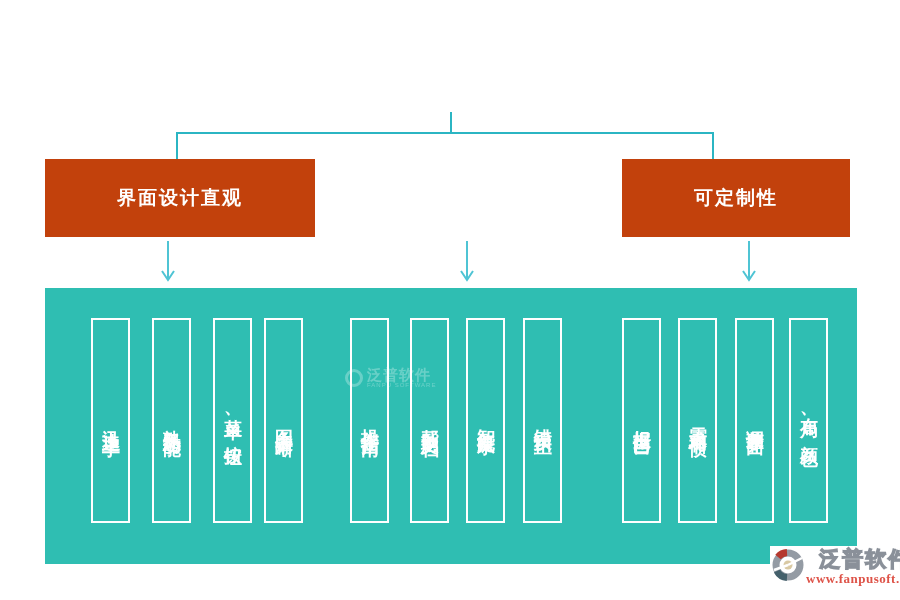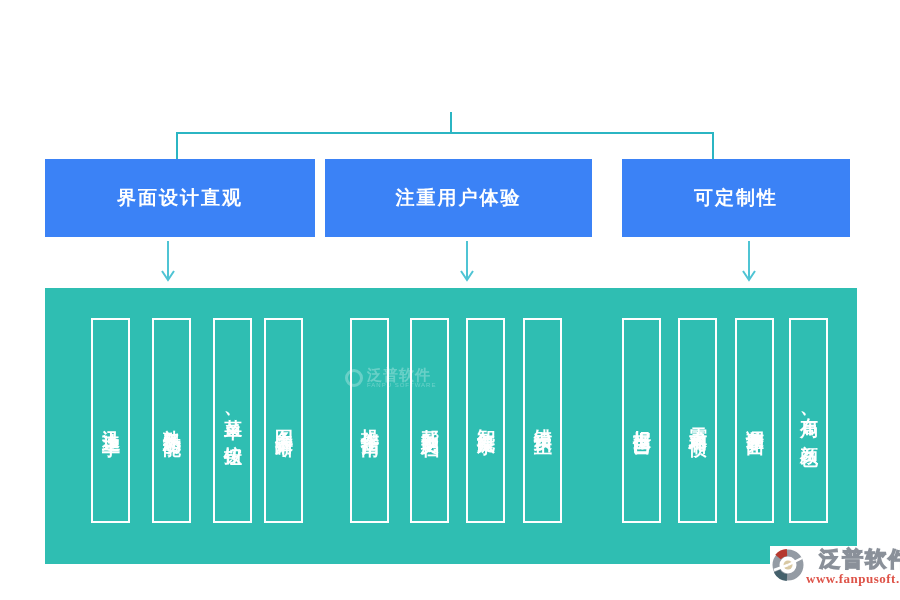--- a/index.html
+++ b/index.html
@@ -12,21 +12,21 @@
   .title-text{font-size:28px;font-weight:bold;letter-spacing:2px;color:#ffffff;
     text-shadow:-2px 0 #cf2d26,2px 0 #cf2d26,0 -2px #cf2d26,0 2px #cf2d26,
       -2px -2px #cf2d26,2px -2px #cf2d26,-2px 2px #cf2d26,2px 2px #cf2d26,
       -1px -1px #cf2d26,1px -1px #cf2d26,-1px 1px #cf2d26,1px 1px #cf2d26;}
 
   
   .connectors{position:absolute;left:0;top:0;width:900px;height:600px;pointer-events:none;}
   .connectors line{stroke:#2BB5C3;stroke-width:2;}
 
   
-  .branch-box{position:absolute;top:159px;height:78px;background:#3b82f6;
+  .branch-box{position:absolute;top:159px;height:78px;background:#c2410c;
     display:flex;align-items:center;justify-content:center;
     color:#ffffff;font-size:19px;font-weight:bold;letter-spacing:2px;}
   .b1{left:45px;width:270px;}
   .b2{left:325px;width:267px;}
   .b3{left:622px;width:228px;font-family:Liberation Serif, serif;}
 
   
   .down-arrow{position:absolute;top:240px;width:16px;height:46px;}
   .down-arrow line,.down-arrow path{stroke:#4FC4D4;stroke-width:2;fill:none;}
   .a1{left:160px;} .a2{left:459px;} .a3{left:741px;}
@@ -70,21 +70,20 @@
 
 
   <svg class="connectors">
     <line x1="451" y1="112" x2="451" y2="134"></line>
     <line x1="177" y1="133" x2="714" y2="133"></line>
     <line x1="177" y1="132" x2="177" y2="159"></line>
     <line x1="713" y1="132" x2="713" y2="159"></line>
   </svg>
 
   <div class="branch-box b1">界面设计直观</div>
-  <div class="branch-box b2">注重用户体验</div>
   <div class="branch-box b3">可定制性</div>
 
   <svg class="down-arrow a1">
     <line x1="8" y1="1" x2="8" y2="38"></line>
       <path d="M2 31 L8 40 L14 31"></path>
   </svg>
   <svg class="down-arrow a2">
     <line x1="8" y1="1" x2="8" y2="38"></line>
       <path d="M2 31 L8 40 L14 31"></path>
   </svg>

